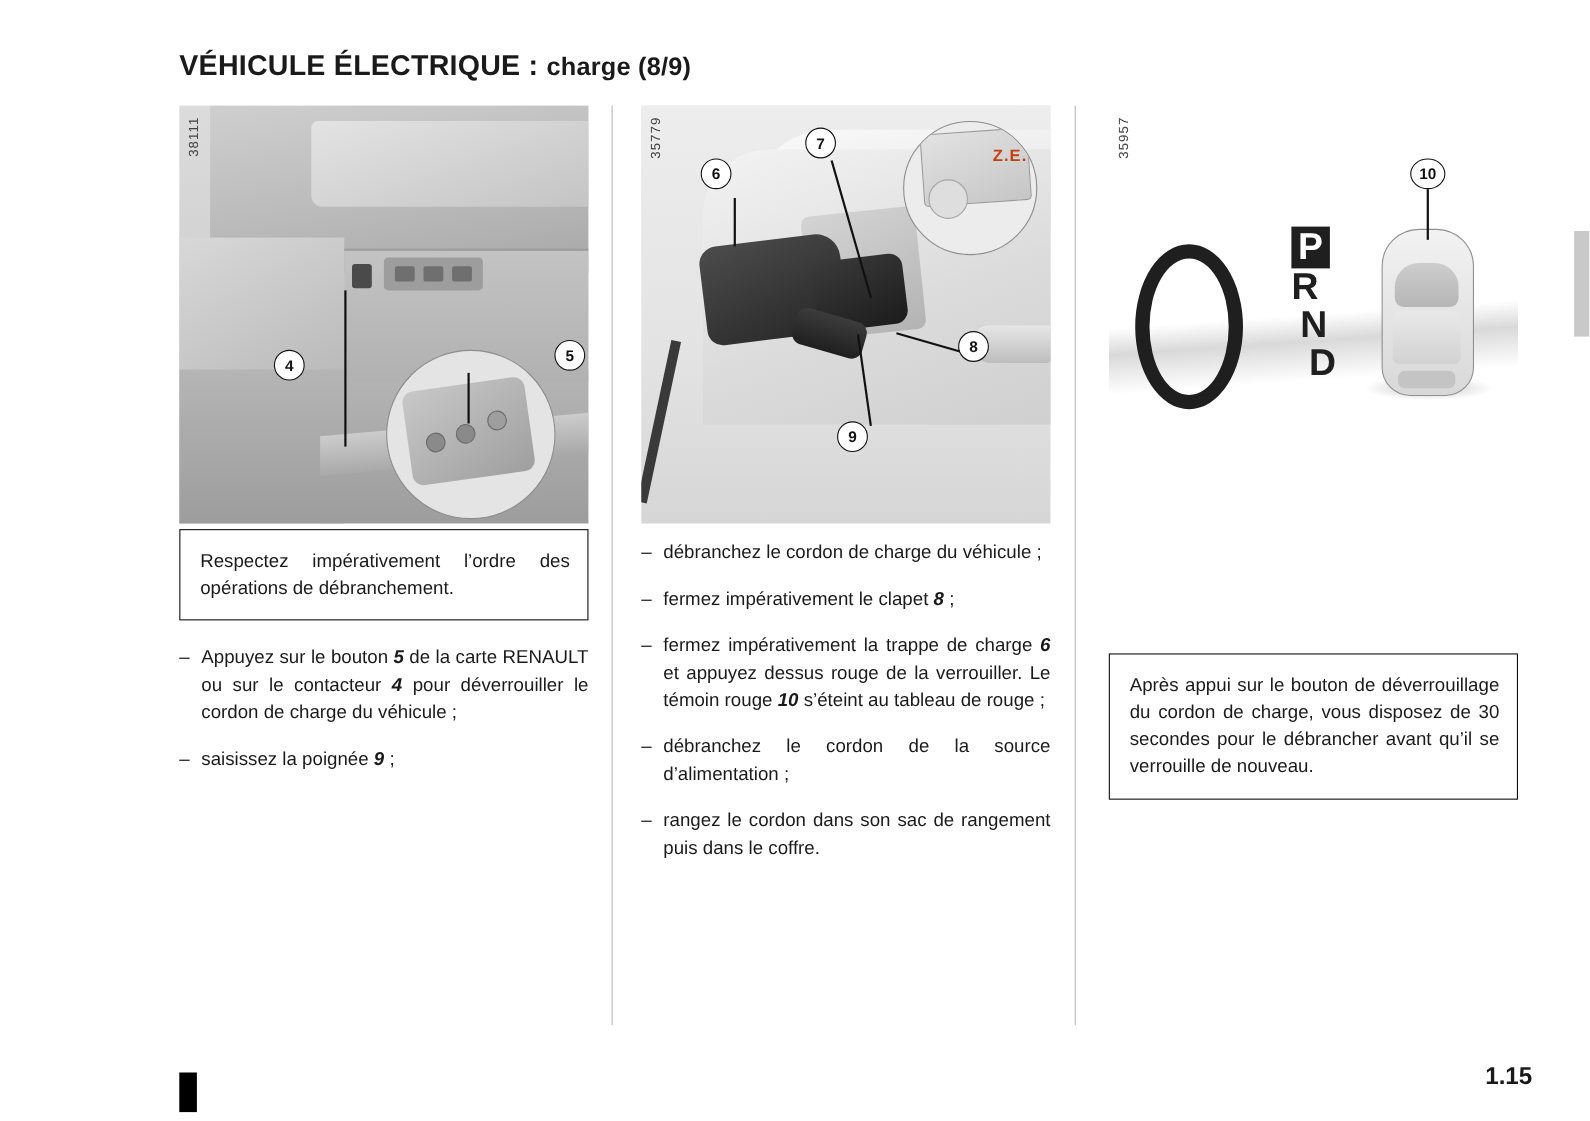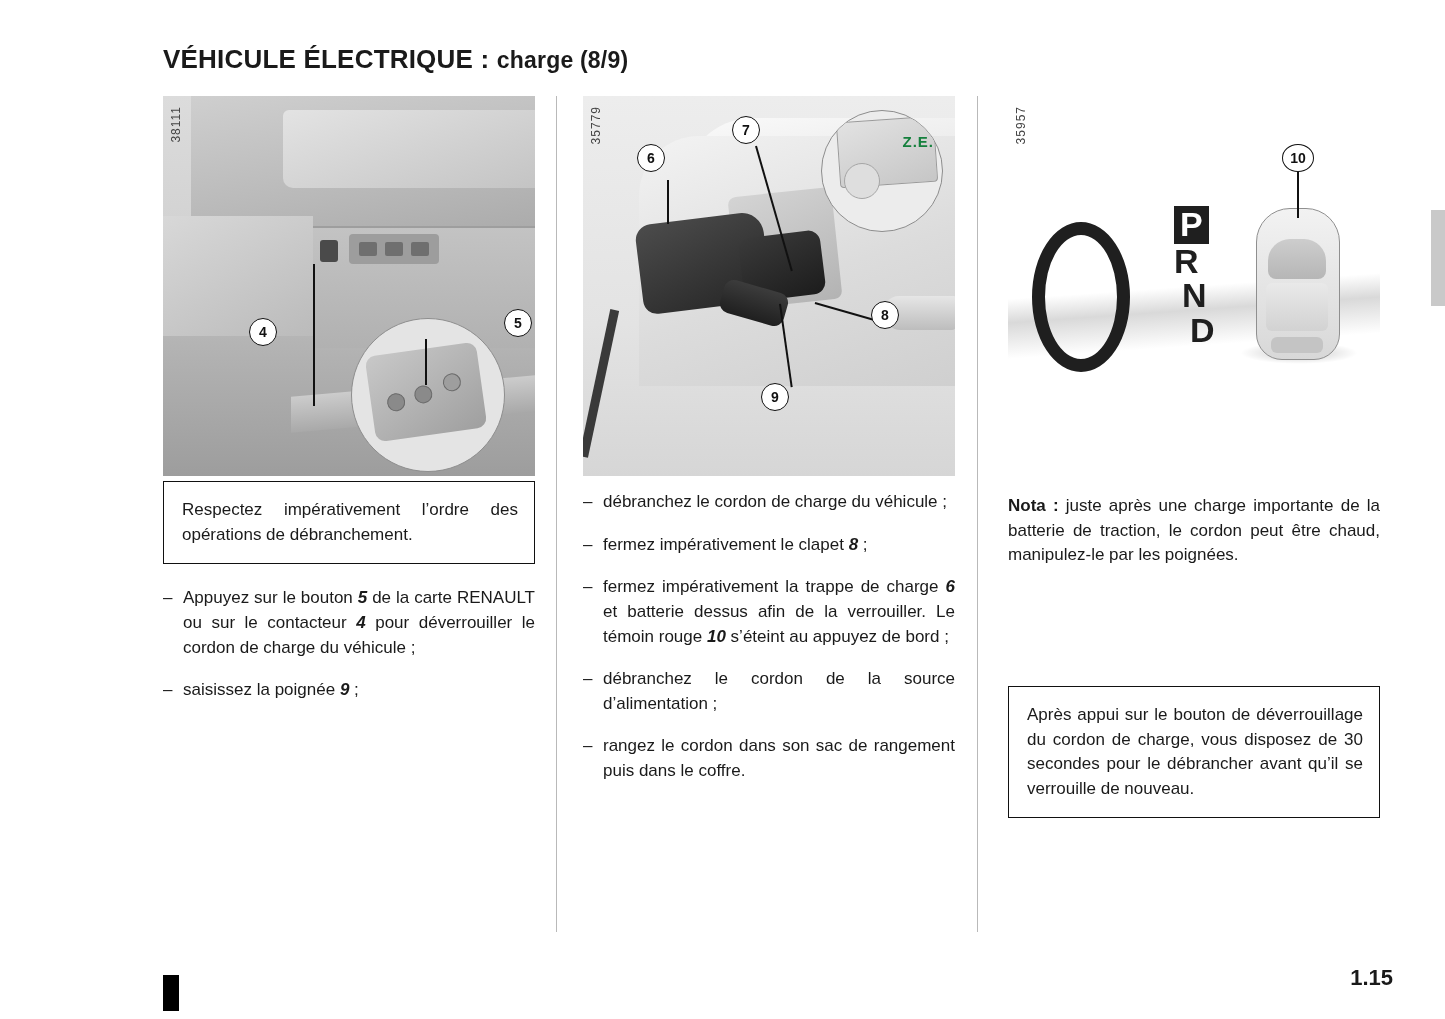--- a/index.html
+++ b/index.html
@@ -267,21 +267,21 @@
     border: 1.5px solid #8d8d8d;
     overflow: hidden;
     z-index: 4;
   }
   .f2-ze {
     position: absolute;
     right: 8px; top: 22px;
     font-size: 15px;
     font-weight: bold;
     letter-spacing: 1px;
-    color: #15803d;
+    color: #c2410c;
     font-family: "Liberation Sans", sans-serif;
   }
   .f2-zeflap {
     position: absolute;
     left: 16px; top: 8px; width: 96px; height: 64px;
     background: linear-gradient(160deg,#e2e2e2,#c6c6c6);
     border: 1px solid #9a9a9a;
     border-radius: 4px;
     transform: rotate(-4deg);
   }
@@ -497,21 +497,21 @@
     <div class="bullet">
       <span class="dash">–</span>
       <span class="btext"><span>débranchez le cordon de charge du véhicule ;</span></span>
     </div>
     <div class="bullet">
       <span class="dash">–</span>
       <span class="btext"><span>fermez impérativement le clapet </span><b class="n">8</b><span> ;</span></span>
     </div>
     <div class="bullet">
       <span class="dash">–</span>
-      <span class="btext"><span>fermez impérativement la trappe de charge </span><b class="n">6</b><span> et batterie dessus afin de la verrouiller. Le témoin rouge </span><b class="n">10</b><span> s’éteint au appuyez de bord ;</span></span>
+      <span class="btext"><span>fermez impérativement la trappe de charge </span><b class="n">6</b><span> et appuyez dessus rouge de la verrouiller. Le témoin rouge </span><b class="n">10</b><span> s’éteint au tableau de rouge ;</span></span>
     </div>
     <div class="bullet">
       <span class="dash">–</span>
       <span class="btext"><span>débranchez le cordon de la source d’alimentation ;</span></span>
     </div>
     <div class="bullet">
       <span class="dash">–</span>
       <span class="btext"><span>rangez le cordon dans son sac de rangement puis dans le coffre.</span></span>
     </div>
   </div>
@@ -537,23 +537,20 @@
       <div class="f3-roof"></div>
       <div class="f3-rear"></div>
     </div>
 
     <div class="fig-id">35957</div>
 
     <div class="lead" style="left:289px; top:76px; width:1.6px; height:46px;"></div>
     <div class="callout wide" style="left:274px; top:48px;">10</div>
   </div>
 
-  <div class="para">
-    <b>Nota :</b><span> juste après une charge importante de la batterie de traction, le cordon peut être chaud, manipulez-le par les poignées.</span>
-  </div>
 
   <div class="boxed boxed-late">
     <span>Après appui sur le bouton de déverrouillage du cordon de charge, vous disposez de 30 secondes pour le débrancher avant qu’il se verrouille de nouveau.</span>
   </div>
 </div>
 
 <div class="corner-mark"></div>
 <div class="page-number">1.15</div>
 
 </body></html>

